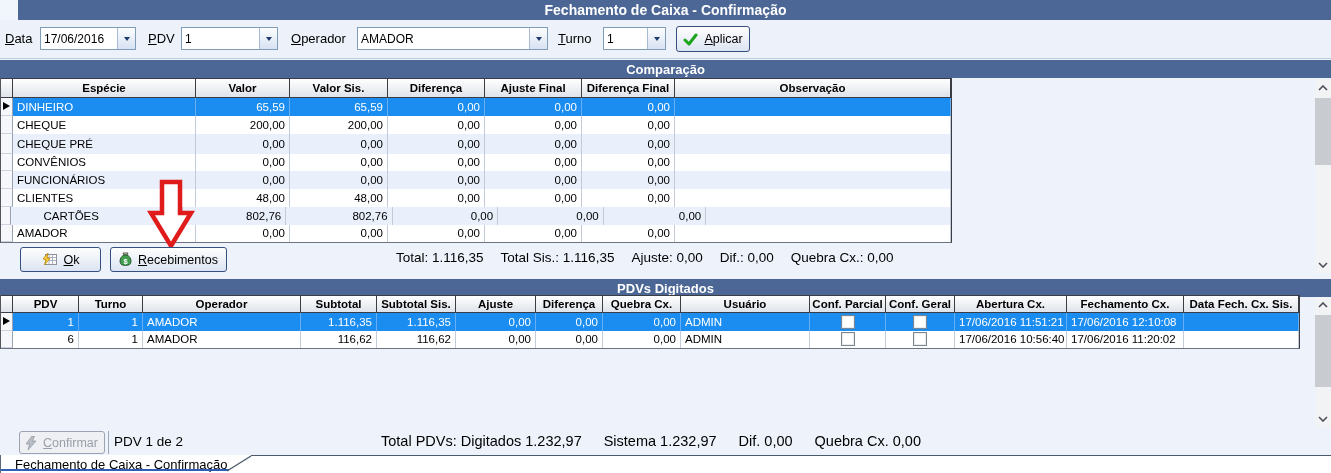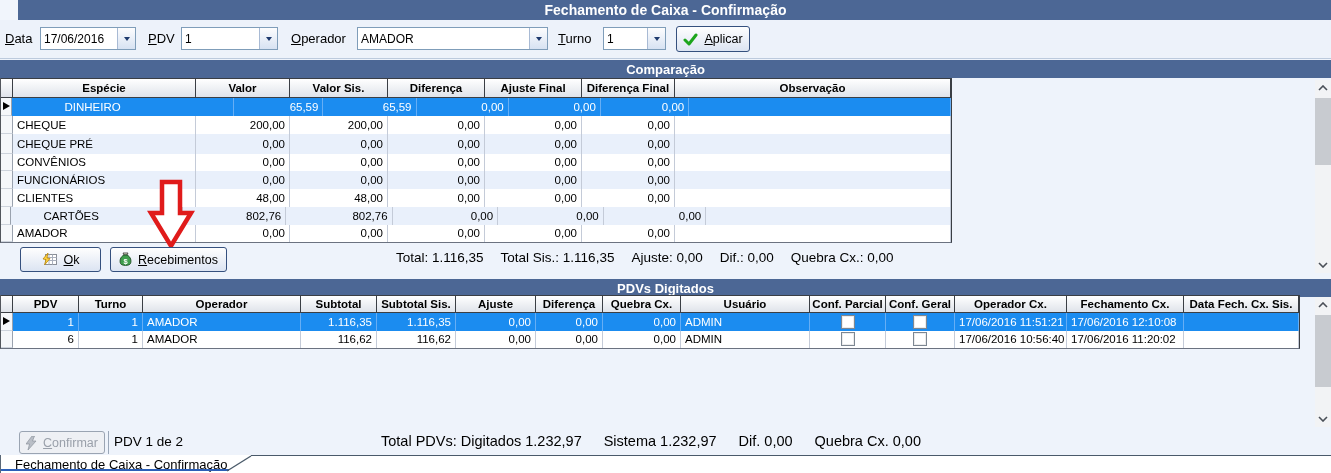--- a/index.html
+++ b/index.html
@@ -142,21 +142,21 @@
         <div class="ghead" style="width: 98px;">Valor Sis.</div>
         <div class="ghead" style="width: 97px;">Diferença</div>
         <div class="ghead" style="width: 97px;">Ajuste Final</div>
         <div class="ghead" style="width: 93px;">Diferença Final</div>
         <div class="ghead" style="width: 276px;">Observação</div>
       </div>
       <div class="grow selected" style="height: 17.75px;">
         <div class="gsel">
           <span class="tri"></span>
         </div>
-        <div class="gcell al" style="width: 183px; justify-content: flex-start; margin-left: 48px;">DINHEIRO</div>
+        <div class="gcell al" style="width: 183px; justify-content: flex-start;">DINHEIRO</div>
         <div class="gcell ar" style="width: 94px; justify-content: flex-end;">65,59</div>
         <div class="gcell ar" style="width: 98px; justify-content: flex-end;">65,59</div>
         <div class="gcell ar" style="width: 97px; justify-content: flex-end;">0,00</div>
         <div class="gcell ar" style="width: 97px; justify-content: flex-end;">0,00</div>
         <div class="gcell ar" style="width: 93px; justify-content: flex-end;">0,00</div>
         <div class="gcell al" style="width: 276px; justify-content: flex-start;"></div>
       </div>
       <div class="grow plain" style="height: 17.75px;">
         <div class="gsel"></div>
         <div class="gcell al" style="width: 183px; justify-content: flex-start;">CHEQUE</div>
@@ -270,21 +270,21 @@
         <div class="ghead" style="width: 64px;">Turno</div>
         <div class="ghead" style="width: 158px;">Operador</div>
         <div class="ghead" style="width: 76px;">Subtotal</div>
         <div class="ghead" style="width: 79px;">Subtotal Sis.</div>
         <div class="ghead" style="width: 80px;">Ajuste</div>
         <div class="ghead" style="width: 67px;">Diferença</div>
         <div class="ghead" style="width: 78px;">Quebra Cx.</div>
         <div class="ghead" style="width: 129px;">Usuário</div>
         <div class="ghead" style="width: 76px;">Conf. Parcial</div>
         <div class="ghead" style="width: 69px;">Conf. Geral</div>
-        <div class="ghead" style="width: 112px;">Operador Cx.</div>
+        <div class="ghead" style="width: 112px;">Abertura Cx.</div>
         <div class="ghead" style="width: 117px;">Fechamento Cx.</div>
         <div class="ghead" style="width: 115px;">Data Fech. Cx. Sis.</div>
       </div>
       <div class="grow selected" style="height: 17.5px;">
         <div class="gsel">
           <span class="tri"></span>
         </div>
         <div class="gcell ar" style="width: 66px; justify-content: flex-end;">1</div>
         <div class="gcell ar" style="width: 64px; justify-content: flex-end;">1</div>
         <div class="gcell al" style="width: 158px; justify-content: flex-start;">AMADOR</div>

